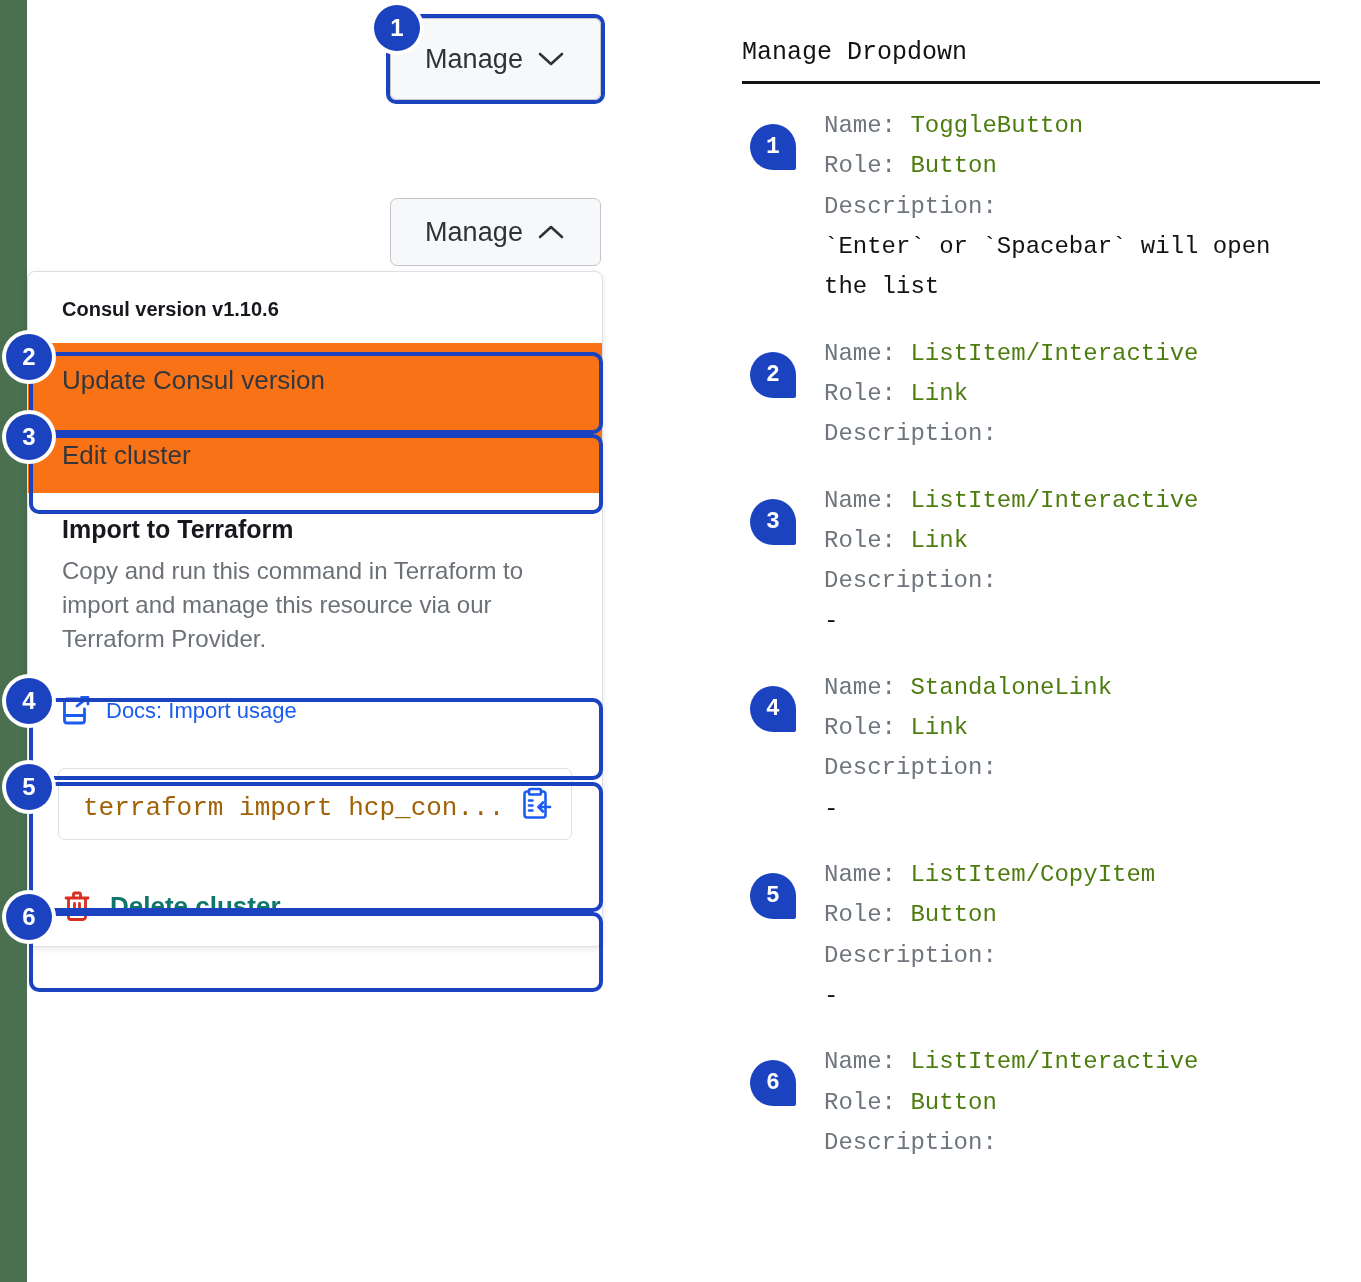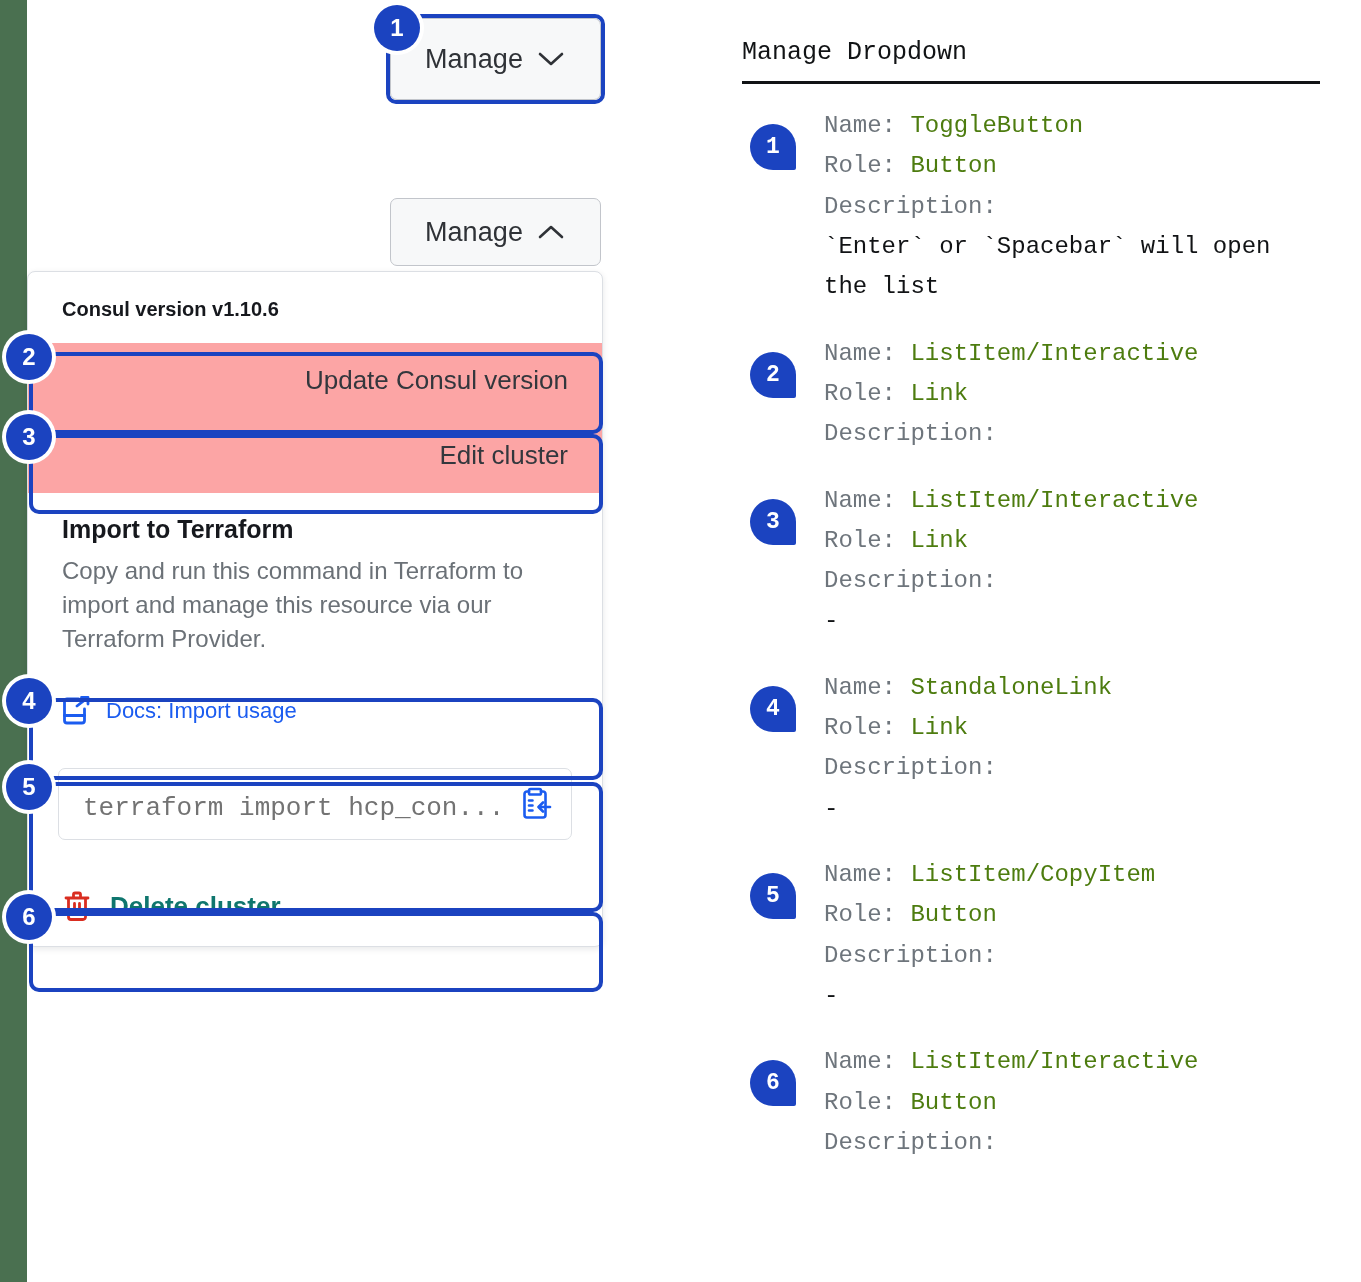--- a/index.html
+++ b/index.html
@@ -83,22 +83,21 @@
     padding: 26px 34px 22px 34px;
     font-size: 20px;
     font-weight: 700;
     color: #16181d;
   }
   .dd-item {
     padding: 22px 34px;
     font-size: 26px;
     color: #33373d;
     cursor: pointer;
-    background: #fca5a5;
-    text-align: right;
+    background: #f97316;
   }
   .dd-section-title {
     padding: 22px 34px 4px 34px;
     font-size: 25px;
     font-weight: 700;
     color: #16181d;
   }
   .dd-section-body {
     padding: 6px 34px 18px 34px;
     font-size: 24px;
@@ -125,21 +124,21 @@
     gap: 14px;
     border: 1px solid #dcdfe4;
     border-radius: 7px;
     background: #fff;
     padding: 16px 20px 16px 24px;
     cursor: pointer;
   }
   .copy-field .cmd {
     font-family: "Liberation Mono", "DejaVu Sans Mono", monospace;
     font-size: 26px;
-    color: #737373;
+    color: #a16207;
     white-space: nowrap;
     margin-top: 8px;
   }
   .dd-delete-row {
     display: flex;
     align-items: center;
     gap: 18px;
     padding: 24px 34px;
     font-size: 26px;
     color: #0f766e;

